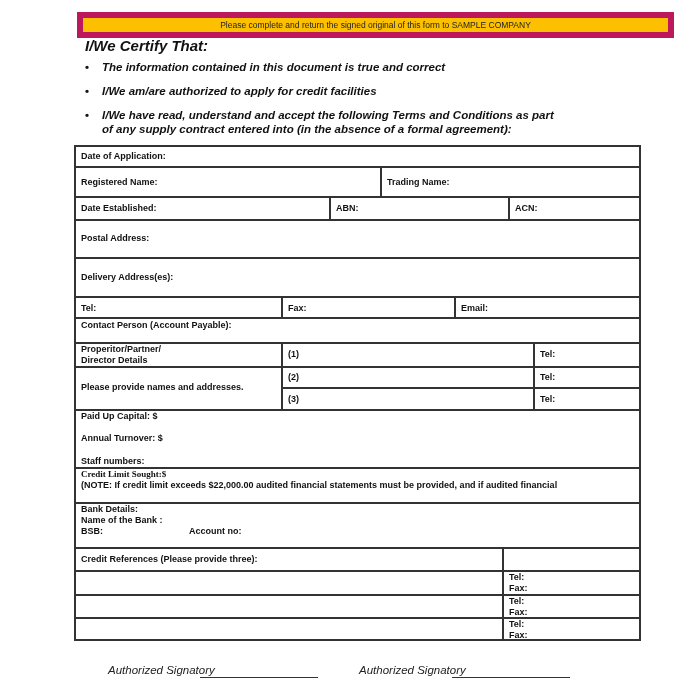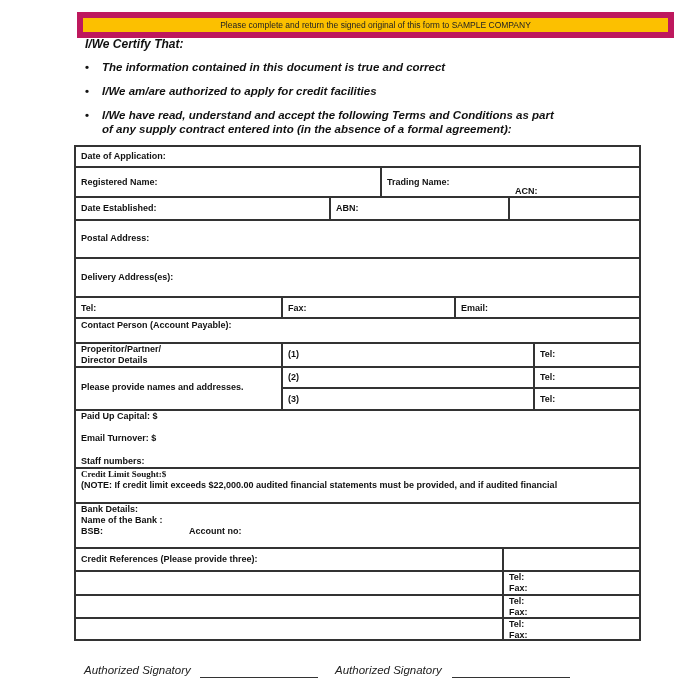--- a/index.html
+++ b/index.html
@@ -2,32 +2,32 @@
 <html><head>
 <meta charset="utf-8">
 <style>
   html, body { margin:0; padding:0; background:#fff; }
   body { width:700px; height:700px; position:relative; overflow:hidden;
          font-family:"Liberation Sans", sans-serif; color:#111; }
   .banner { position:absolute; left:77px; top:12px; width:585px; height:14px;
             background:#fcc000; border:6px solid #be185d; text-align:center;
             font-size:8.5px; line-height:14px; color:#222; }
   .certify { position:absolute; left:85px; font-style:italic; font-weight:bold;
-             font-size:12px; color:#111; }
+             font-size:15px; color:#111; }
   .bullet { position:absolute; left:85px; font-style:italic; font-weight:bold;
             font-size:11.5px; line-height:15px; color:#111; }
   .bullet .dot { position:absolute; left:0; top:0; font-style:normal; }
   .bullet .txt { position:absolute; left:17px; top:0; white-space:nowrap; }
   .form { position:absolute; left:74px; top:145px; width:567px; height:496px; }
   .line { position:absolute; background:#333; }
   .h { height:2px; }
   .v { width:2px; }
   .lbl { position:absolute; font-weight:bold; font-size:9px; line-height:12px;
          color:#111; white-space:nowrap; }
-  .sig { position:absolute; top:664px; font-style:italic; font-size:11.5px; color:#222; }
+  .sig { position:absolute; top:664px; font-style:italic; font-size:11.5px; color:#222;margin-left:24px; }
   .sigline { position:absolute; top:677px; height:1px; background:#333; }
 </style>
 </head>
 <body>
 
 <div class="banner">Please complete and return the signed original of this form to SAMPLE COMPANY</div>
 
 <div class="certify" style="top:37px;">I/We Certify That:</div>
 
 <div class="bullet" style="top:60px;">
@@ -77,41 +77,41 @@
   <div class="line v" style="left:380px;top:151px;height:21px;"></div>
   <div class="line v" style="left:207px;top:197px;height:67px;"></div>
   <div class="line v" style="left:459px;top:197px;height:67px;"></div>
   <div class="line v" style="left:428px;top:402px;height:94px;"></div>
 
   <div class="lbl" style="left:7px;top:5px;">Date of Application:</div>
   <div class="lbl" style="left:7px;top:31px;">Registered Name:</div>
   <div class="lbl" style="left:313px;top:31px;">Trading Name:</div>
   <div class="lbl" style="left:7px;top:57px;">Date Established:</div>
   <div class="lbl" style="left:262px;top:57px;">ABN:</div>
-  <div class="lbl" style="left:441px;top:40px;">ACN:</div>
+  <div class="lbl" style="left:441px;top:57px;">ACN:</div>
   <div class="lbl" style="left:7px;top:87px;">Postal Address:</div>
   <div class="lbl" style="left:7px;top:126px;">Delivery Address(es):</div>
   <div class="lbl" style="left:7px;top:157px;">Tel:</div>
   <div class="lbl" style="left:214px;top:157px;">Fax:</div>
   <div class="lbl" style="left:387px;top:157px;">Email:</div>
   <div class="lbl" style="left:7px;top:174px;">Contact Person (Account Payable):</div>
 
   <div class="lbl" style="left:7px;top:198px;">Properitor/Partner/</div>
   <div class="lbl" style="left:7px;top:209px;text-align:center;">Director Details</div>
   <div class="lbl" style="left:7px;top:236px;">Please provide names and addresses.</div>
 
   <div class="lbl" style="left:214px;top:203px;">(1)</div>
   <div class="lbl" style="left:466px;top:203px;">Tel:</div>
   <div class="lbl" style="left:214px;top:226px;">(2)</div>
   <div class="lbl" style="left:466px;top:226px;">Tel:</div>
   <div class="lbl" style="left:214px;top:248px;">(3)</div>
   <div class="lbl" style="left:466px;top:248px;">Tel:</div>
 
   <div class="lbl" style="left:7px;top:265px;">Paid Up Capital: $</div>
-  <div class="lbl" style="left:7px;top:287px;">Email Turnover: $</div>
+  <div class="lbl" style="left:7px;top:287px;">Annual Turnover: $</div>
   <div class="lbl" style="left:7px;top:310px;">Staff numbers:</div>
 
   <div class="lbl" style="left:7px;top:323px;font-family:Liberation Serif, serif;">Credit Limit Sought:$</div>
   <div class="lbl" style="left:7px;top:334px;">(NOTE: If credit limit exceeds $22,000.00 audited financial statements must be provided, and if audited financial</div>
 
   <div class="lbl" style="left:7px;top:358px;">Bank Details:</div>
   <div class="lbl" style="left:7px;top:369px;">Name of the Bank :</div>
   <div class="lbl" style="left:7px;top:380px;">BSB:</div>
   <div class="lbl" style="left:115px;top:380px;">Account no:</div>
 

